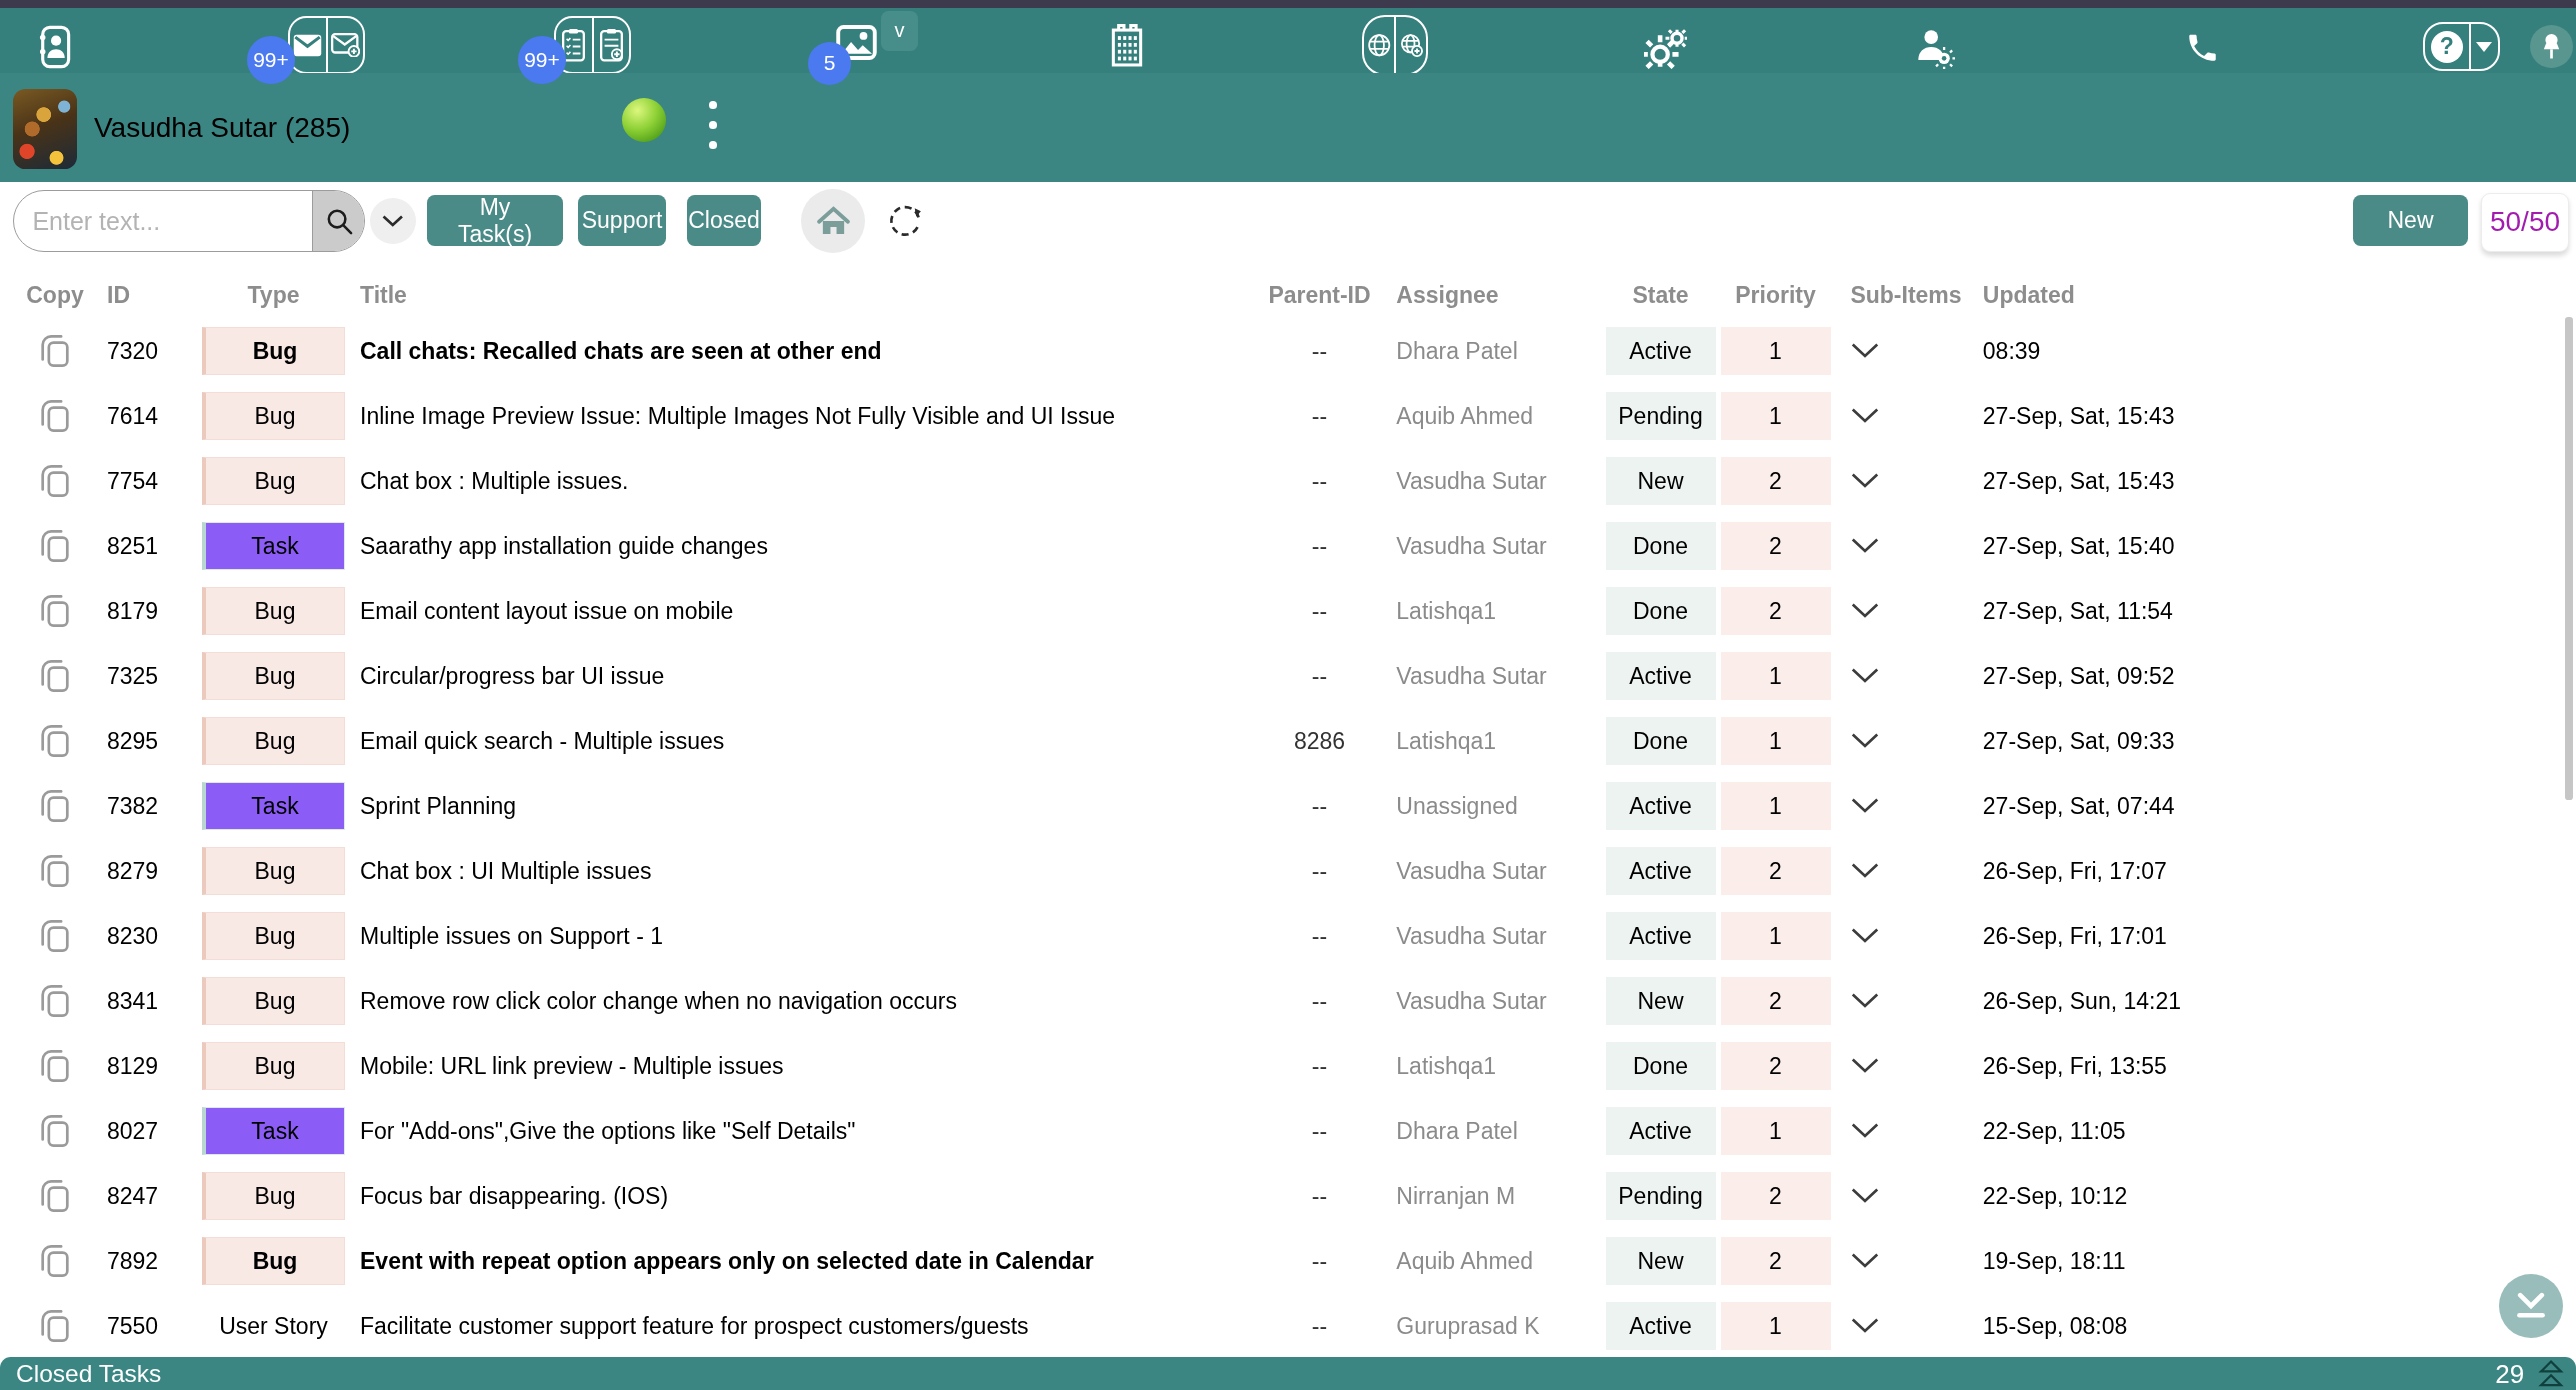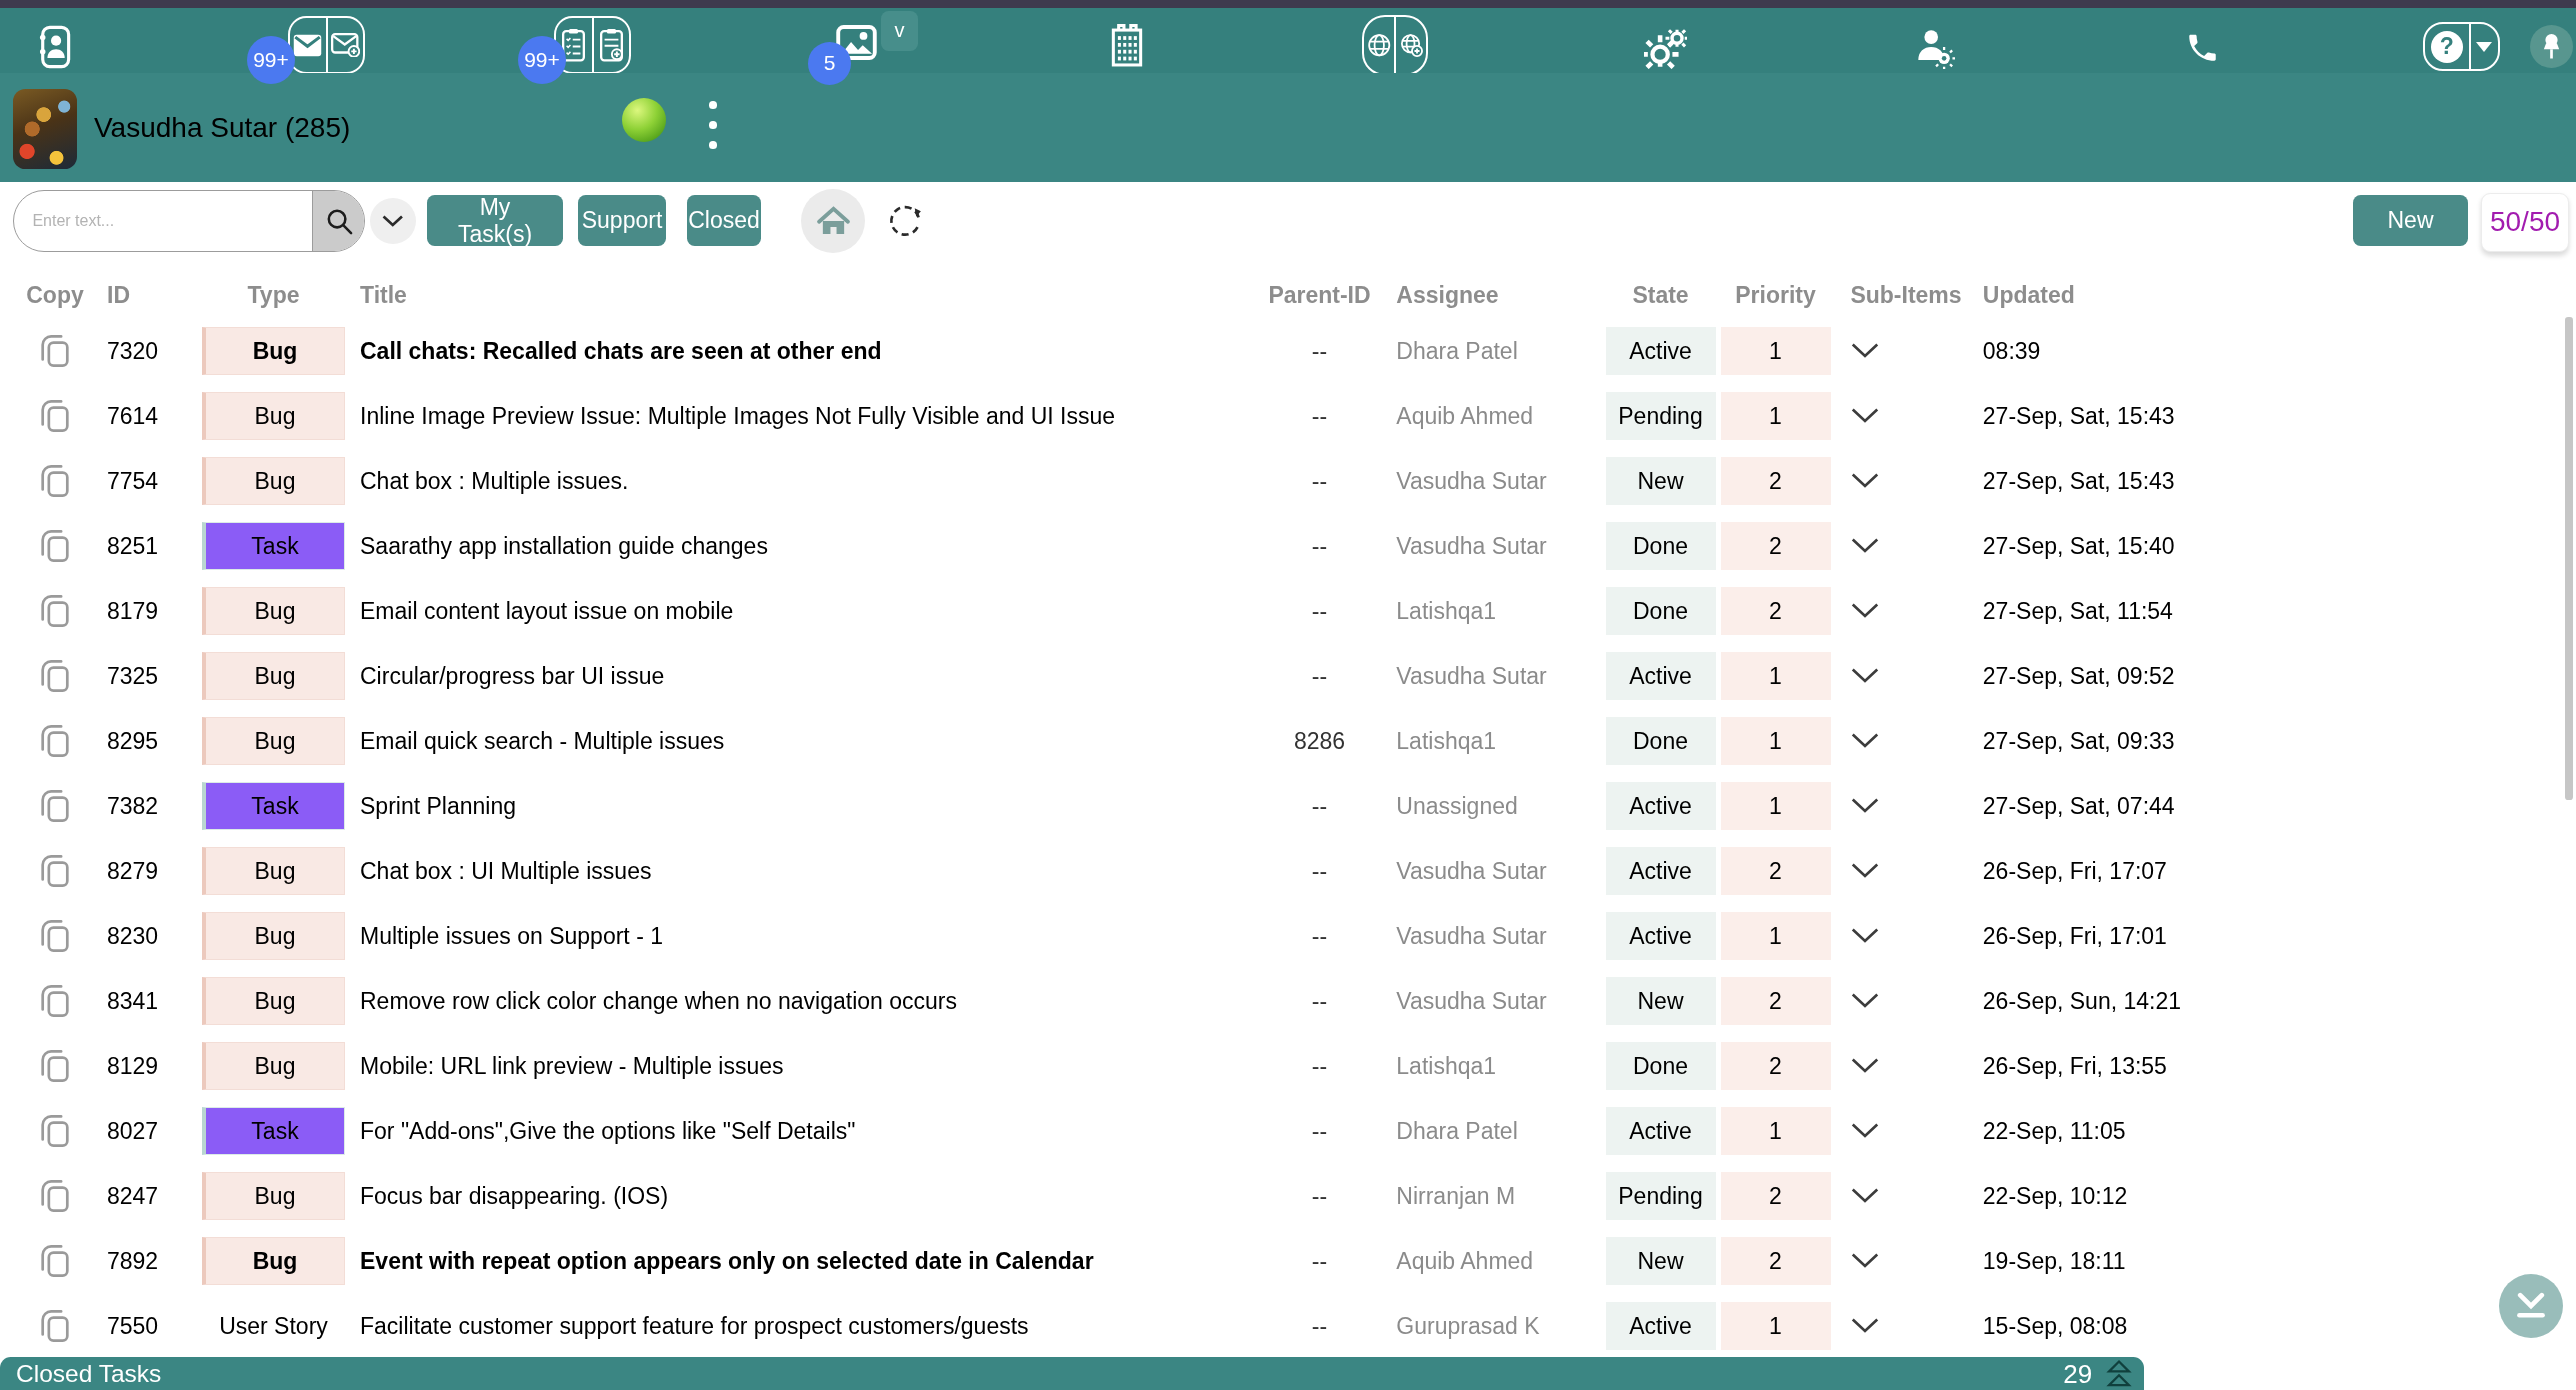--- a/index.html
+++ b/index.html
@@ -41,21 +41,21 @@
              color:#000000;font-size:28px;font-weight:normal;}
   .presence{position:absolute;left:622px;top:24.5px;width:44px;height:44px;border-radius:50%;
             background:radial-gradient(circle at 35% 28%, #dcf77e, #8ed136 45%, #57a51c 78%, #3d820f);}
   .kebab{position:absolute;left:709px;top:28px;display:flex;flex-direction:column;gap:12.3px;}
   .kebab i{width:7.7px;height:7.7px;border-radius:50%;background:#fff;}
 
   
   .toolbar{position:absolute;left:0;top:182px;width:2576px;height:94px;background:#fff;}
   .search-pill{position:absolute;left:13px;top:8.4px;width:352px;height:62px;box-sizing:border-box;
                border:1.5px solid #9c9c9c;border-radius:32px;overflow:hidden;display:flex;background:#fff;}
-  .search-pill input{flex:1;border:none;outline:none;padding:0 0 0 18.4px;font-size:16px;
+  .search-pill input{flex:1;border:none;outline:none;padding:0 0 0 18.4px;font-size:25px;
                      font-family:"Liberation Sans",sans-serif;color:#c2410c;background:transparent;min-width:0;}
   .search-pill input::placeholder{color:#b3b3b3;}
   .search-btn{width:51px;background:#cbcbcb;border-left:1.5px solid #9c9c9c;display:flex;align-items:center;justify-content:center;}
   .dd-circle{position:absolute;left:370px;top:16px;width:46px;height:46px;border-radius:50%;background:#efefef;
              display:flex;align-items:center;justify-content:center;}
   .tbtn{position:absolute;top:13px;height:51px;background:#4a8b88;color:#fff;border:none;border-radius:7.7px;
         font-size:23px;font-family:"Liberation Sans",sans-serif;padding:0 18.4px;display:flex;align-items:center;justify-content:center;}
   .home-btn{position:absolute;left:801px;top:7px;width:64px;height:64px;border-radius:50%;background:#ebebeb;
             display:flex;align-items:center;justify-content:center;}
   .refresh-btn{position:absolute;left:883px;top:16px;width:44px;height:44px;display:flex;align-items:center;justify-content:center;}
@@ -91,21 +91,21 @@
   .badge-priority{justify-self:center;width:110px;height:48px;background:#fbeeea;
                   display:flex;align-items:center;justify-content:center;}
   .cell-subitems{display:flex;align-items:center;}
   .cell-subitems svg{margin-left:18.4px;}
   .cell-updated{padding-left:3.8px;white-space:nowrap;}
   .bold-row .cell-title,.bold-row .badge-type{font-weight:bold;}
 
   .scroll-thumb{position:absolute;left:2565px;top:317px;width:7.7px;height:483px;background:#c6c6c6;border-radius:3.1px;}
 
   
-  .statusbar{position:absolute;left:0;top:1357px;width:2144px;height:34px;background:#3b8683;
+  .statusbar{position:absolute;left:0;top:1357px;width:2576px;height:34px;background:#3b8683;
              border-radius:10.7px 10.7px 0 0;display:flex;align-items:center;color:#fff;}
   .status-label{margin-left:16px;font-size:24.5px;}
   .status-spacer{flex:1;}
   .status-count{font-size:26px;margin-right:10.7px;}
   .status-tris{margin-right:9.2px;display:flex;align-items:center;}
 
   .fab{position:absolute;left:2499px;top:1274px;width:64px;height:64px;border-radius:50%;
        background:rgba(148,185,182,.95);display:flex;align-items:center;justify-content:center;}
 </style>
 </head>

